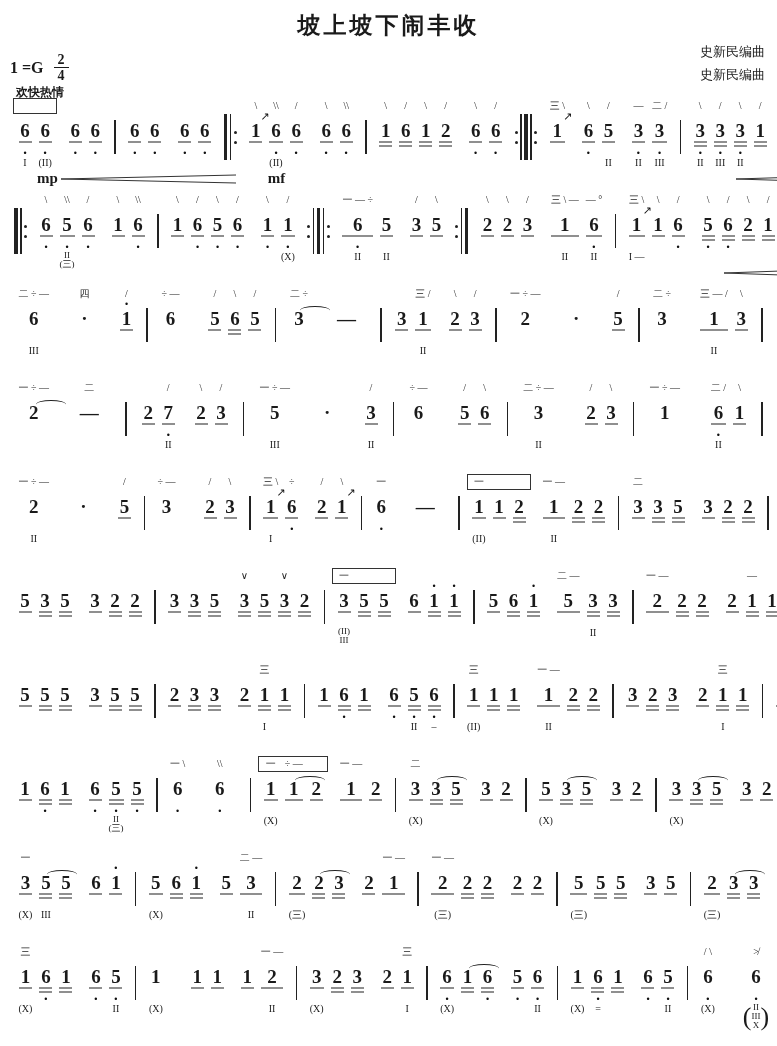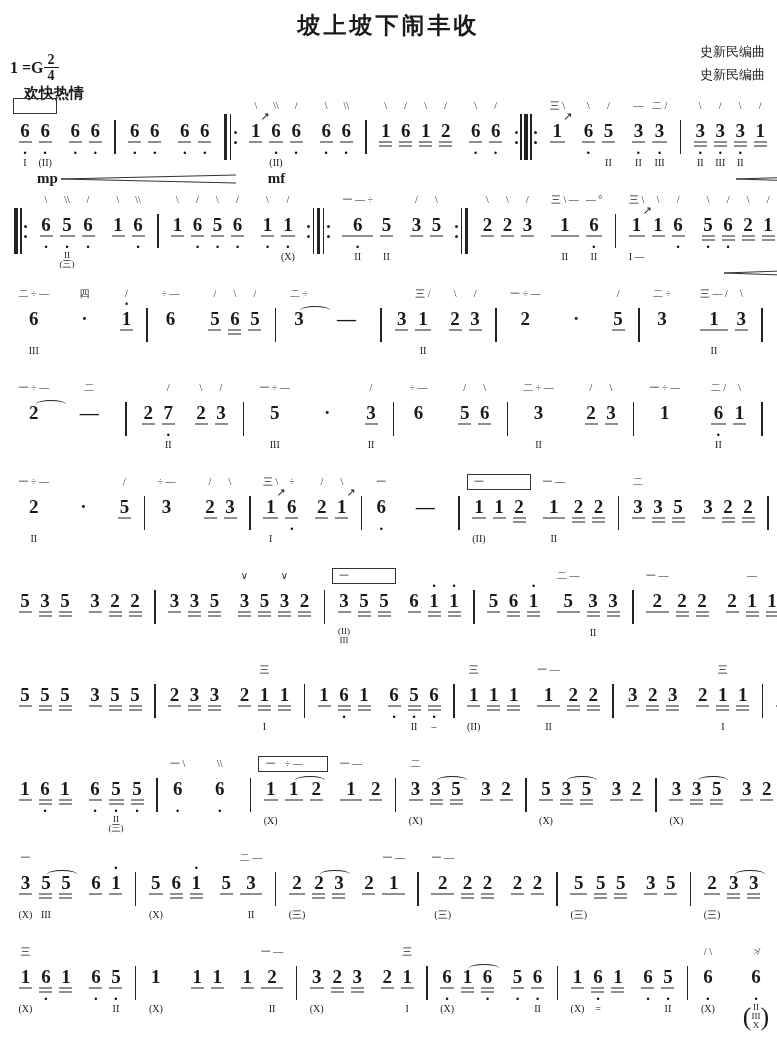--- a/index.html
+++ b/index.html
@@ -3,27 +3,27 @@
 <meta charset="utf-8">
 <style>
   * { margin:0; padding:0; box-sizing:border-box; }
   body { background:#e8e8e8; font-family:"Liberation Sans", sans-serif; }
   .page { width:777px; height:1046px; background:#ffffff; margin:0 auto; position:relative;
           color:#1a1a1a; overflow:hidden; }
   
   .hdr { position:relative; height:98px; }
   .title { position:absolute; top:10px; left:0; right:0; text-align:center;
            font-family:"Liberation Serif", serif; font-size:23px; font-weight:bold; letter-spacing:3px; }
-  .keyrow { position:absolute; left:10px; top:52px; display:flex; align-items:center; 
+  .keyrow { position:absolute; left:10px; top:52px; display:flex; align-items:center; gap:10px;
             font-family:"Liberation Serif", serif; font-size:16px; font-weight:bold; }
   .meter { display:inline-flex; flex-direction:column; align-items:center;
            font-size:14px; line-height:1.1; font-weight:bold; }
   .meter .num { border-bottom:1.5px solid #1a1a1a; padding:0 4px; }
   .meter .den { padding:0 4px; }
-  .tempo { position:absolute; left:24px; top:84px; font-size:15px; font-weight:bold; }
+  .tempo { position:absolute; left:16px; top:84px; font-size:12px; font-weight:bold; }
   .credits { position:absolute; right:12px; top:40px; text-align:right; font-size:13px; line-height:1.8; }
   
   .score { padding:0 8px; }
   .sysline { display:flex; align-items:flex-start; justify-content:space-between;
              margin-bottom:21px; padding:0 2px; }
   .grp { display:inline-flex; position:relative; margin:0 5px; }
   .grp.solo { margin-right:16px; }
   .note { display:flex; flex-direction:column; align-items:center; position:relative;
           padding:0 3.5px; min-width:20px; }
   .ab  { height:16px; font-size:10px; line-height:16px; white-space:nowrap; color:#222;

